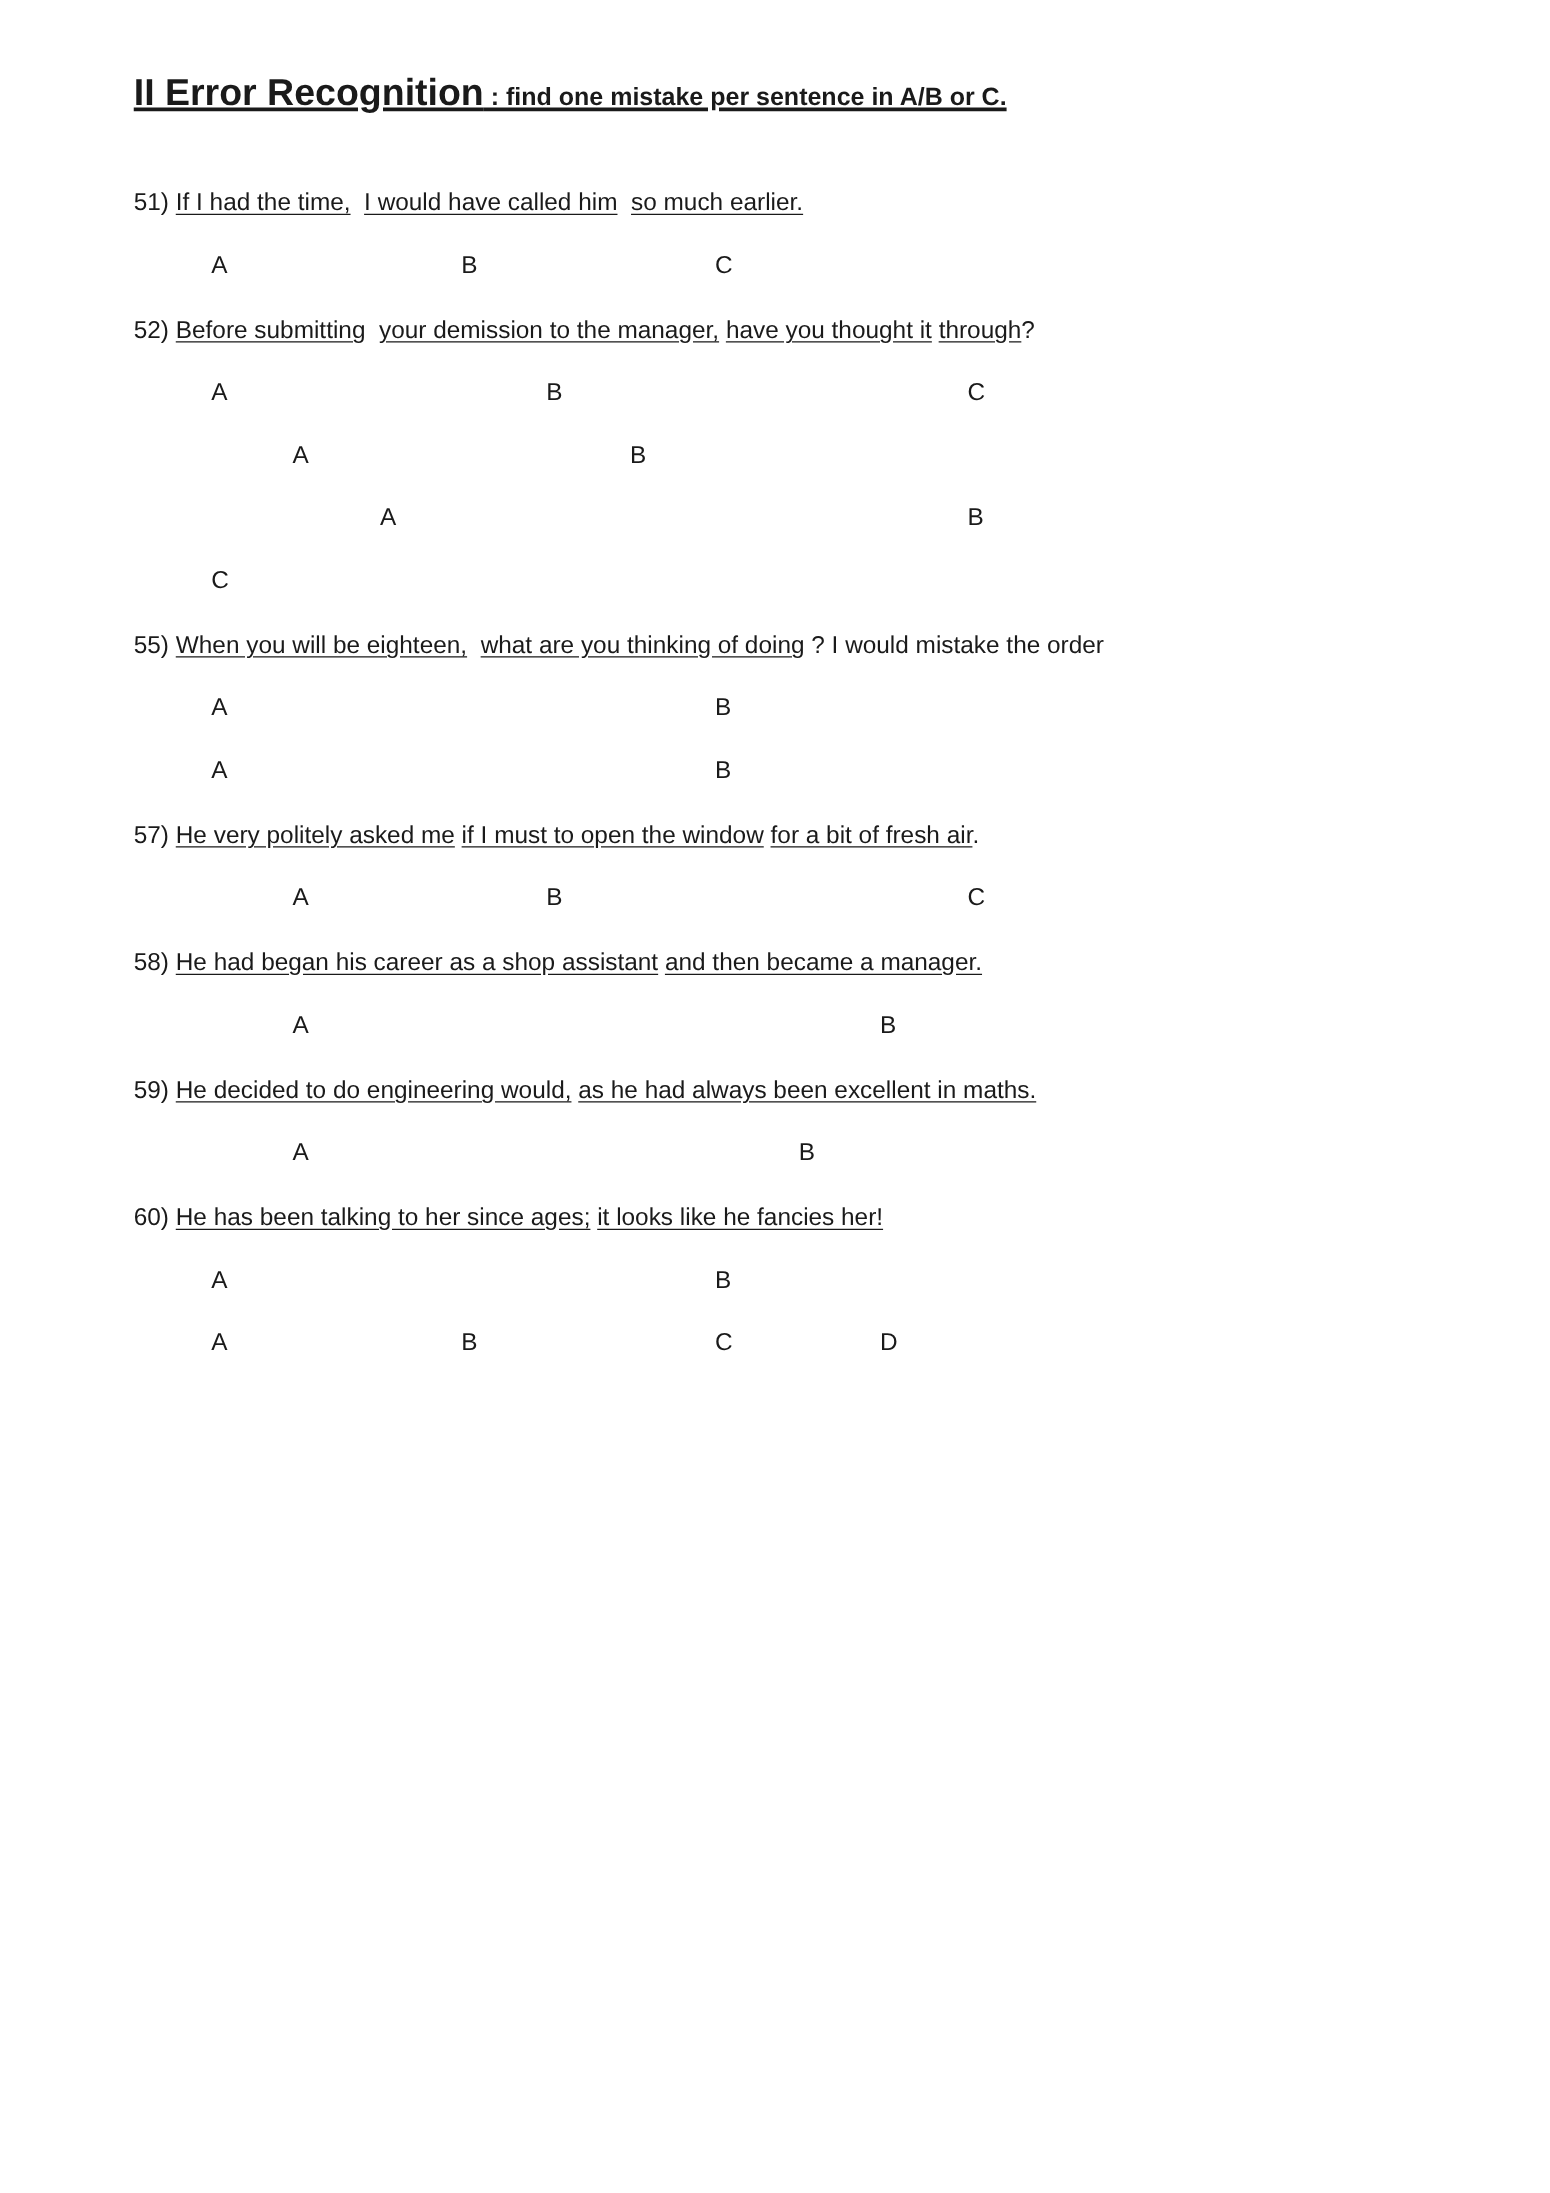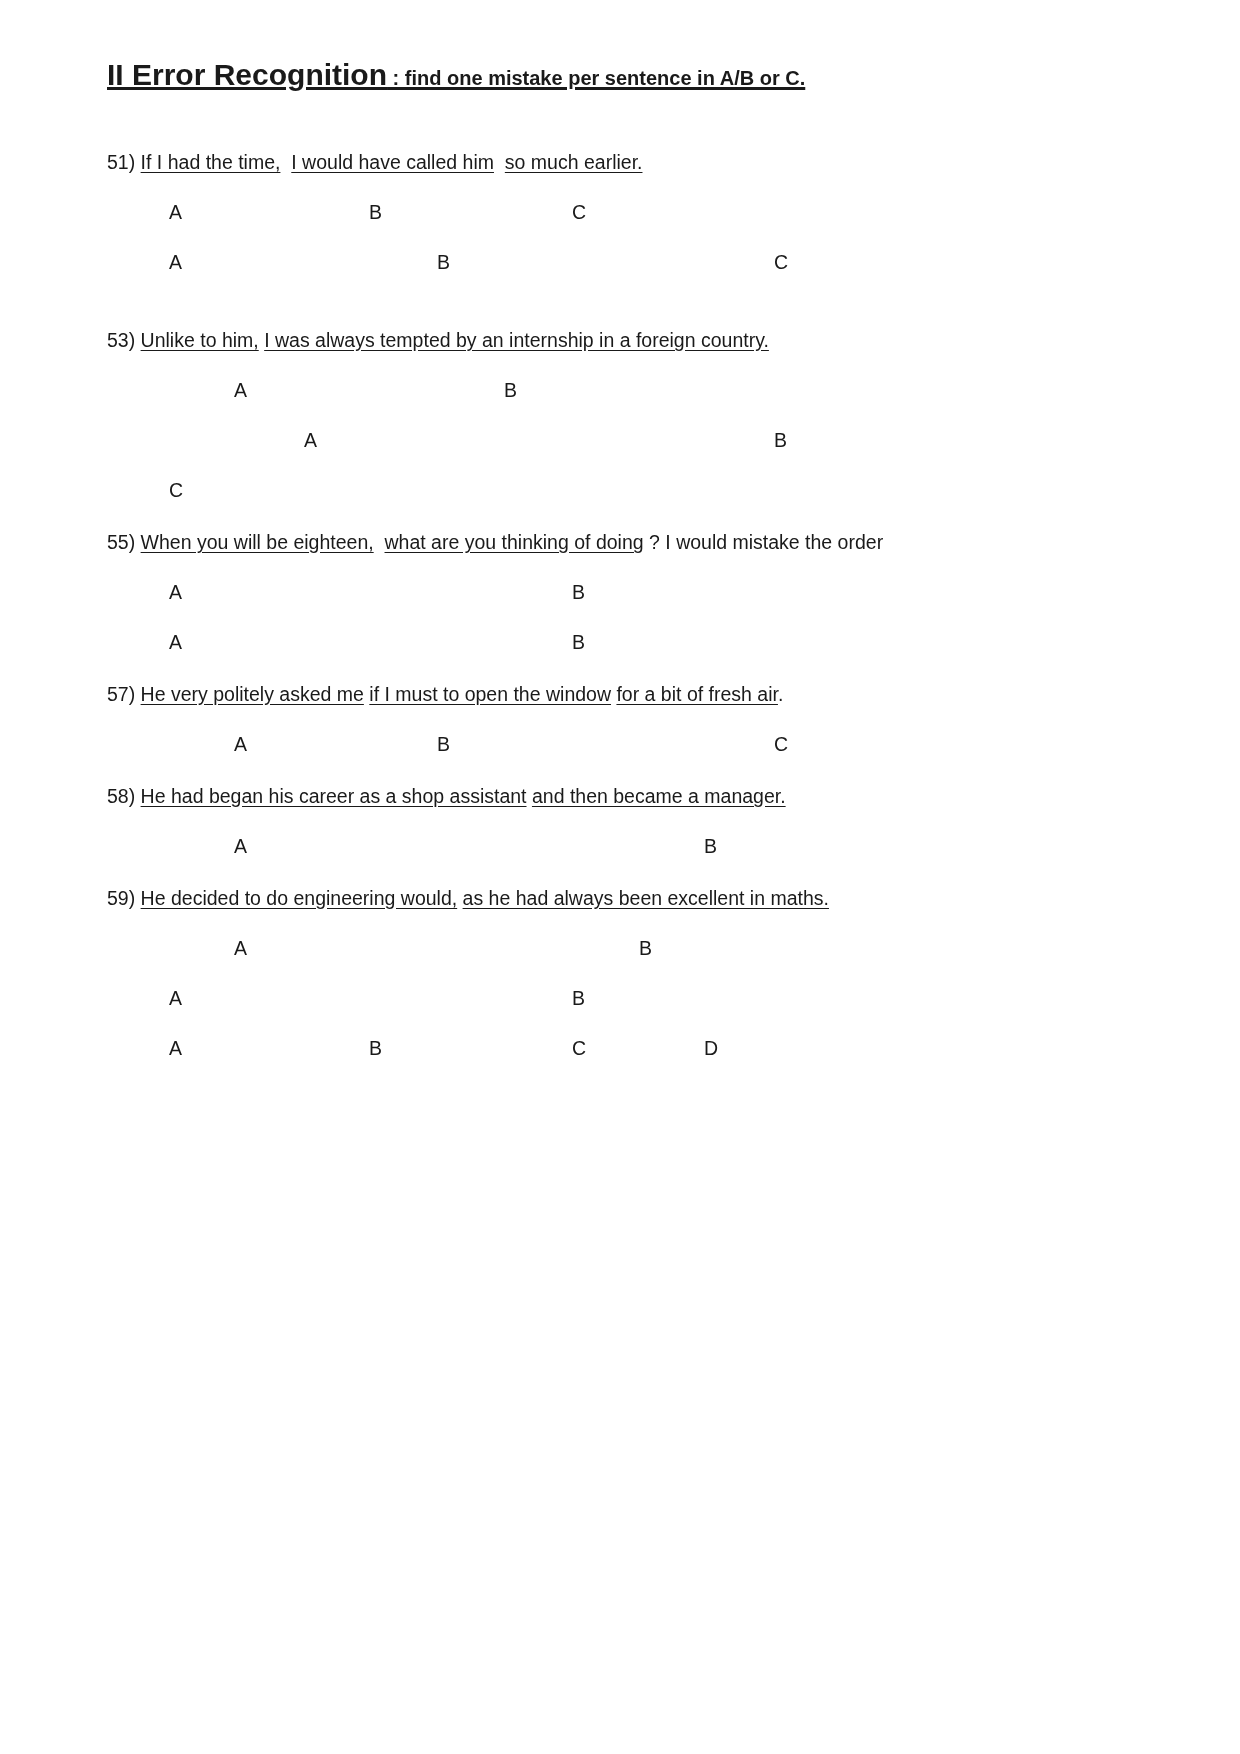--- a/index.html
+++ b/index.html
@@ -63,28 +63,28 @@
   <div class="questions">
       <div class="question">
         <div class="sentence-line"><span class="qnum">51) </span><span class="seg u">If I had the time,</span><span class="seg">  </span><span class="seg u">I would have called him</span><span class="seg">  </span><span class="seg u">so much earlier.</span></div>
         <div class="label-row">
           <span class="label" style="left: 62px;">A</span>
           <span class="label" style="left: 262px;">B</span>
           <span class="label" style="left: 465px;">C</span>
         </div>
       </div>
       <div class="question">
+        <div class="sentence-line"><span class="qnum">52) </span><span class="seg u">Before submitting</span><span class="seg">  </span><span class="seg u">your demission to the manager,</span><span class="seg"> </span><span class="seg u">have you thought it</span><span class="seg"> </span><span class="seg u">through</span><span class="seg">?</span></div>
         <div class="label-row">
           <span class="label" style="left: 62px;">A</span>
           <span class="label" style="left: 330px;">B</span>
           <span class="label" style="left: 667px;">C</span>
         </div>
       </div>
       <div class="question xgap">
-        <div class="sentence-line"><span class="qnum">53) </span><span class="seg u">Unlike to him,</span><span class="seg"> </span><span class="seg u">I was always tempted by an internship in a foreign country.</span></div>
         <div class="label-row">
           <span class="label" style="left: 127px;">A</span>
           <span class="label" style="left: 397px;">B</span>
         </div>
       </div>
       <div class="question">
         <div class="label-row">
           <span class="label" style="left: 197px;">A</span>
           <span class="label" style="left: 667px;">B</span>
         </div>
@@ -121,20 +121,21 @@
         </div>
       </div>
       <div class="question">
         <div class="sentence-line"><span class="qnum">59) </span><span class="seg u">He decided to do engineering would,</span><span class="seg"> </span><span class="seg u">as he had always been excellent in maths.</span></div>
         <div class="label-row">
           <span class="label" style="left: 127px;">A</span>
           <span class="label" style="left: 532px;">B</span>
         </div>
       </div>
       <div class="question">
+        <div class="sentence-line"><span class="qnum">60) </span><span class="seg u">He has been talking to her since ages;</span><span class="seg"> </span><span class="seg u">it looks like he fancies her!</span></div>
         <div class="label-row">
           <span class="label" style="left: 62px;">A</span>
           <span class="label" style="left: 465px;">B</span>
         </div>
       </div>
       <div class="question">
         <div class="label-row">
           <span class="label" style="left: 62px;">A</span>
           <span class="label" style="left: 262px;">B</span>
           <span class="label" style="left: 465px;">C</span>

